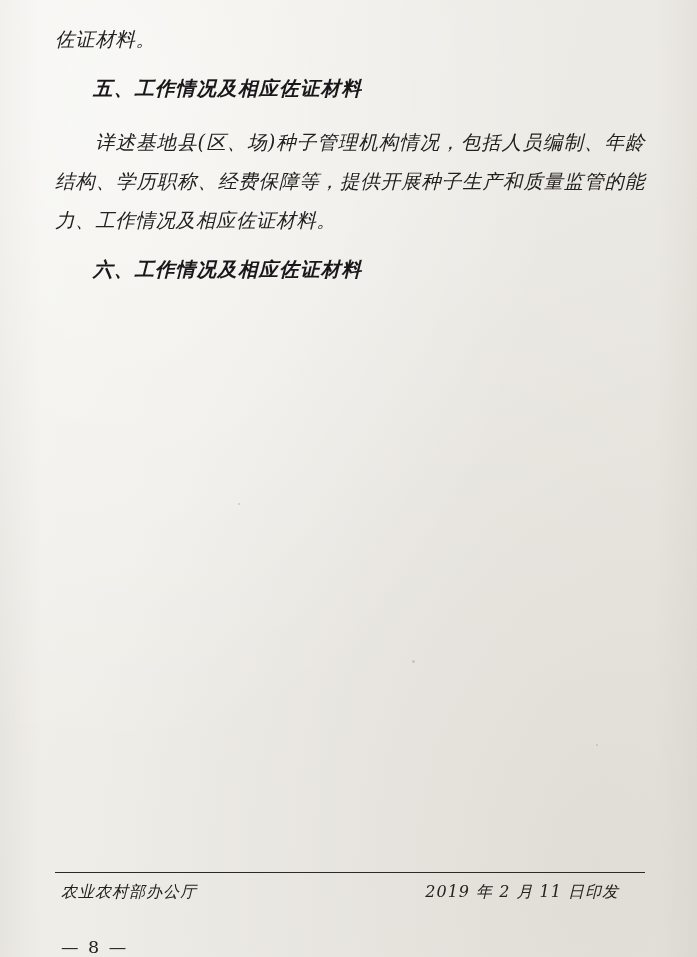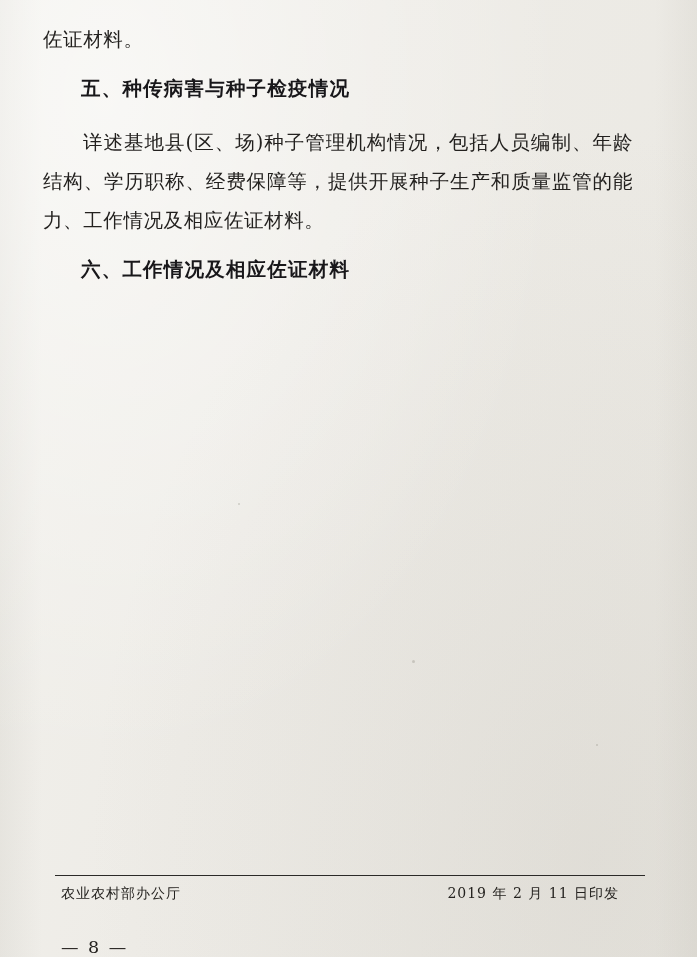--- a/index.html
+++ b/index.html
@@ -26,23 +26,24 @@
     position: absolute;
     inset: 0;
     pointer-events: none;
     background:
       radial-gradient(ellipse at 15% 10%, rgba(255,255,255,0.55), rgba(255,255,255,0) 55%),
       radial-gradient(ellipse at 85% 90%, rgba(180,175,165,0.20), rgba(255,255,255,0) 60%),
       linear-gradient(to right, rgba(160,155,145,0.12) 0%, rgba(255,255,255,0) 6%, rgba(255,255,255,0) 94%, rgba(160,155,145,0.10) 100%);
   }
   .content {
     position: absolute;
-    left: 43px;
+    left: 55px;
     top: 0;
     width: 590px;
+    font-style: italic;
   }
   .para {
     color: #23211f;
     font-size: 19.5px;
     line-height: 39px;
     letter-spacing: 0.6px;
     text-align: justify;
     text-justify: inter-ideograph;
     margin: 0;
   }
@@ -75,22 +76,23 @@
   .footer-rule {
     border-top: 1.6px solid #2b2a28;
     width: 100%;
   }
   .footer-row {
     display: flex;
     justify-content: space-between;
     align-items: baseline;
     padding-top: 9px;
     color: #24221f;
-    font-size: 14px;
+    font-size: 16px;
     letter-spacing: 1px;
+    font-style: italic;
   }
   .footer-left {
     padding-left: 6px;
   }
   .footer-right {
     padding-right: 26px;
     margin-left: 28px;
   }
   .page-number {
     text-align: left;
@@ -114,21 +116,21 @@
   <div class="paper-grain"></div>
 
   <div class="speck" style="left:412px; top:660px; width:3px; height:3px;"></div>
   <div class="speck" style="left:238px; top:503px; width:2px; height:2px;"></div>
   <div class="speck" style="left:596px; top:744px; width:2px; height:2px;"></div>
 
   <div class="content">
 
     <p class="para first-line">佐证材料。</p>
 
-    <h2 class="heading">五、种传病害与种子检疫情况</h2>
+    <h2 class="heading">五、工作情况及相应佐证材料</h2>
     <p class="para indent body-para">详述基地县(区、场)种子管理机构情况，包括人员编制、年龄结构、学历职称、经费保障等，提供开展种子生产和质量监管的能力、工作情况及相应佐证材料。</p>
 
     <h2 class="heading">六、工作情况及相应佐证材料</h2>
 
   </div>
 
   <div class="footer">
     <div class="footer-rule"></div>
     <div class="footer-row">
       <span class="footer-left">农业农村部办公厅</span>

